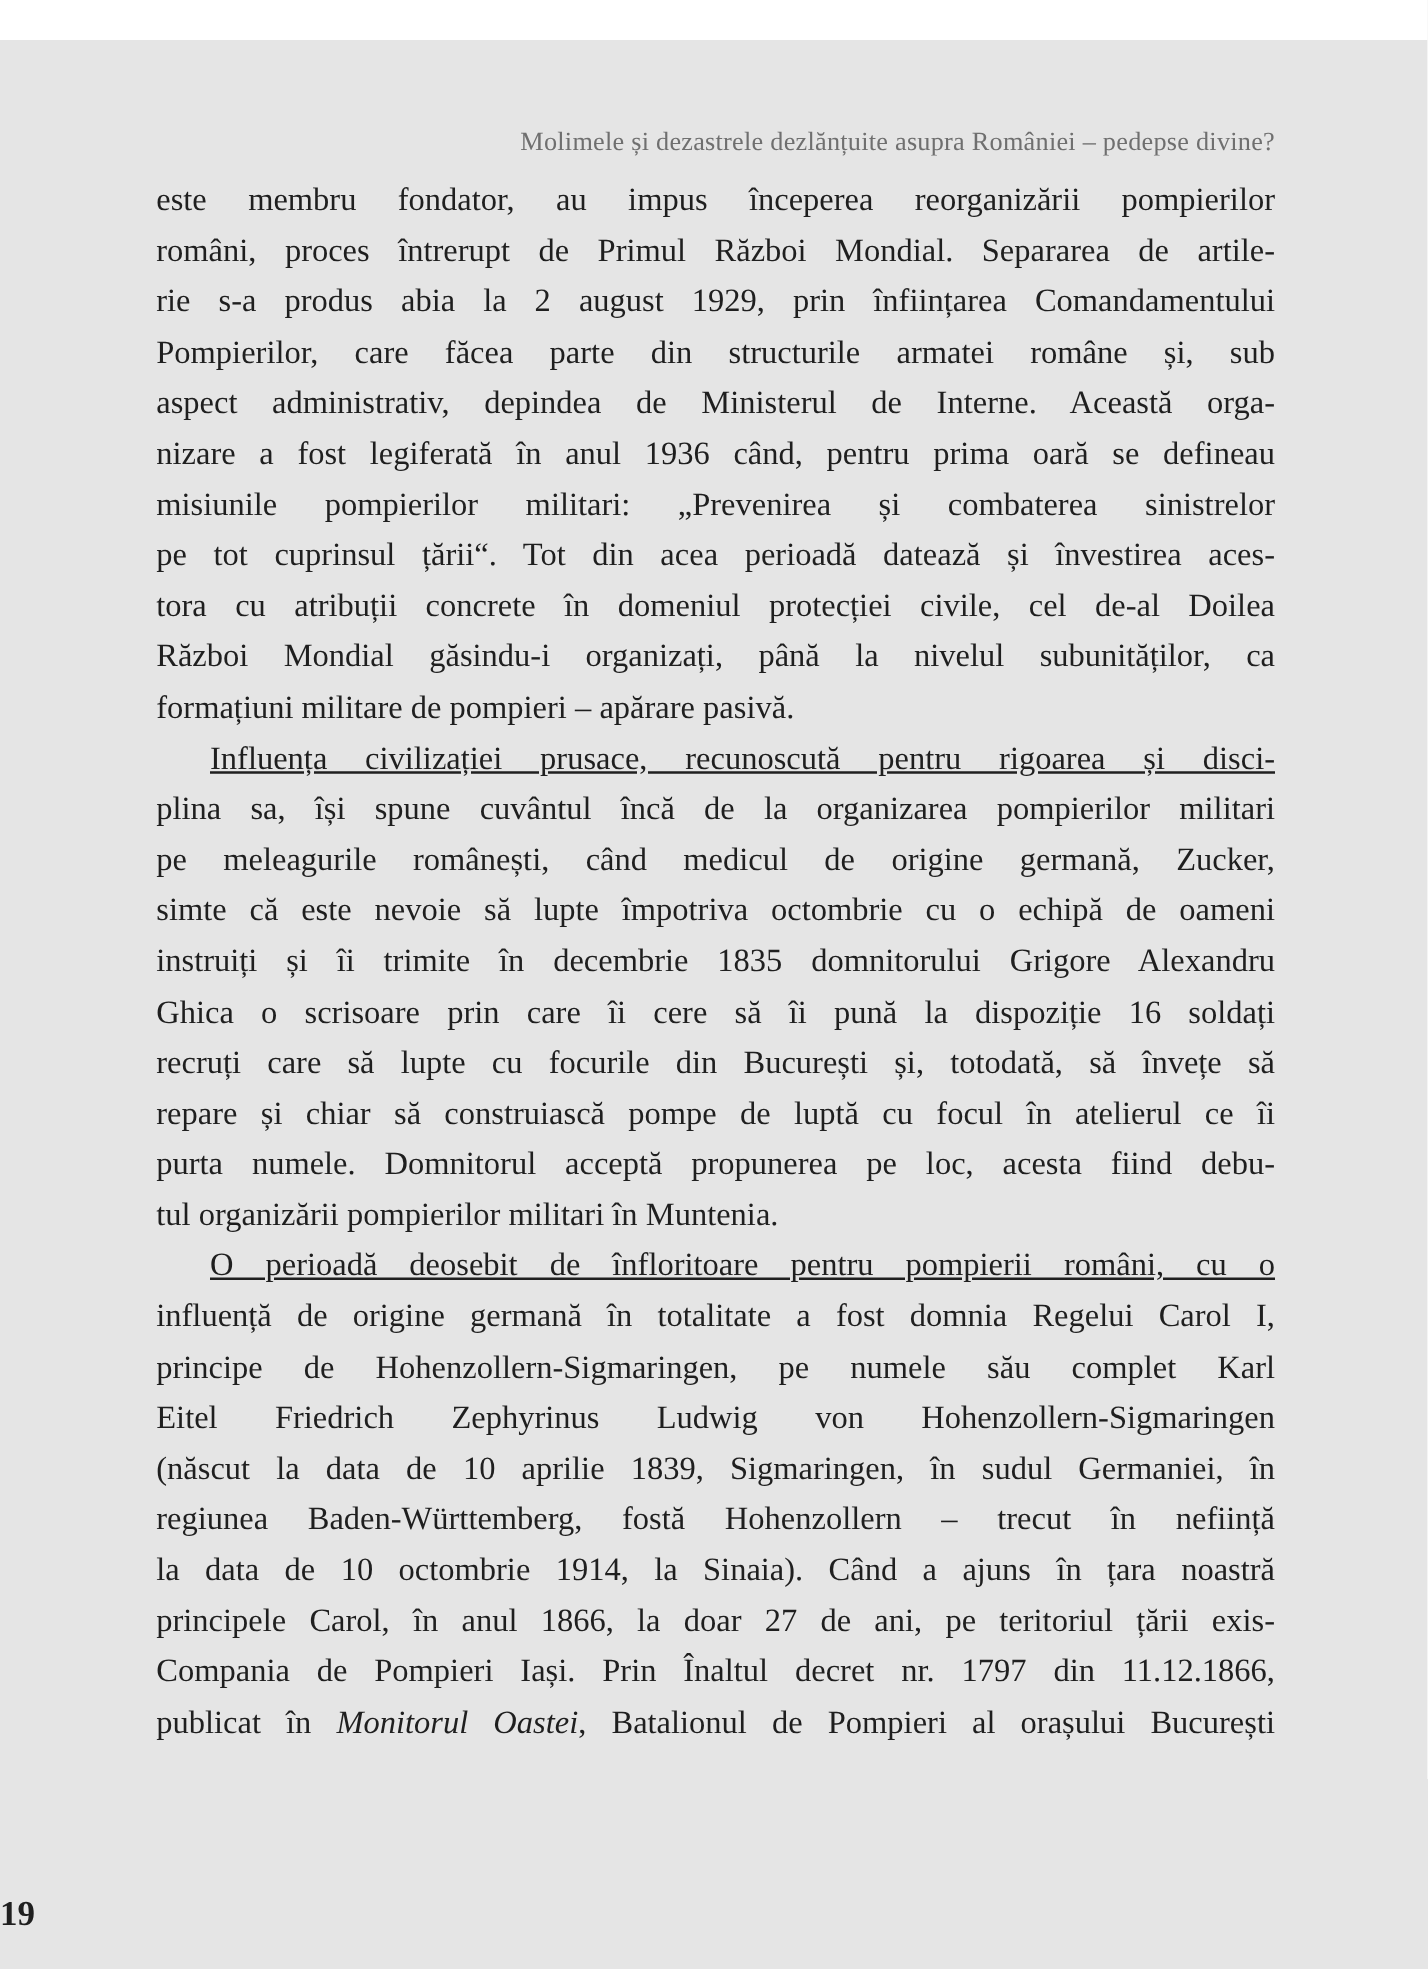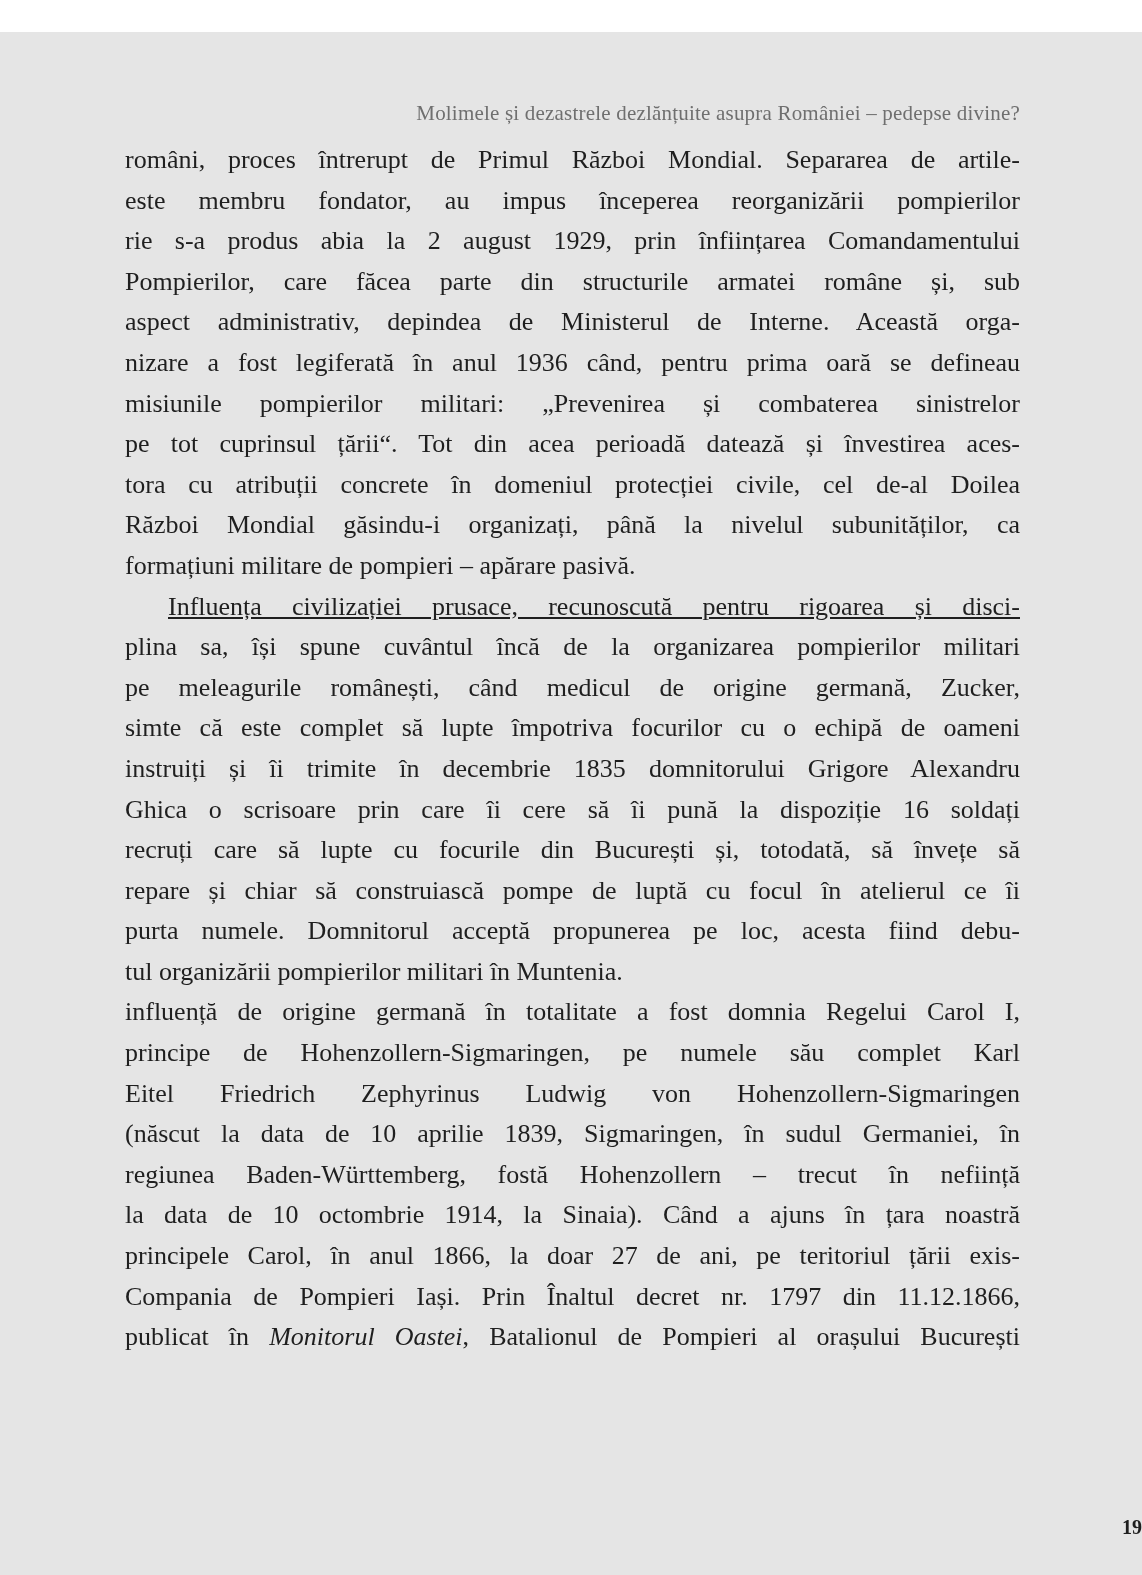--- a/index.html
+++ b/index.html
@@ -49,54 +49,55 @@
   }
   .line.para-end {
     text-align-last: left;
     font-family: Liberation Serif, serif;
   }
   .page-number {
     position: absolute;
     top: 1484px;
     left: 0;
     width: 100%;
-    text-align: right;
-    font-size: 20px;
+    text-align: left;
+    font-size: 28px;
     font-weight: bold;
     color: #1f1f1f;
   }
 </style>
 </head>
 <body>
 
 <div class="page">
   <div class="running-header">Molimele și dezastrele dezlănțuite asupra României – pedepse divine?</div>
 
   <div class="body-text">
+      <div class="line">este membru fondator, au impus începerea reorganizării pompierilor</div>
       <div class="line">români, proces întrerupt de Primul Război Mondial. Separarea de artile-</div>
-      <div class="line">este membru fondator, au impus începerea reorganizării pompierilor</div>
       <div class="line">rie s-a produs abia la 2 august 1929, prin înființarea Comandamentului</div>
       <div class="line">Pompierilor, care făcea parte din structurile armatei române și, sub</div>
       <div class="line">aspect administrativ, depindea de Ministerul de Interne. Această orga-</div>
       <div class="line">nizare a fost legiferată în anul 1936 când, pentru prima oară se defineau</div>
       <div class="line">misiunile pompierilor militari: „Prevenirea și combaterea sinistrelor</div>
       <div class="line">pe tot cuprinsul țării“. Tot din acea perioadă datează și învestirea aces-</div>
       <div class="line">tora cu atribuții concrete în domeniul protecției civile, cel de-al Doilea</div>
       <div class="line">Război Mondial găsindu-i organizați, până la nivelul subunităților, ca</div>
       <div class="line para-end">formațiuni militare de pompieri – apărare pasivă.</div>
       <div class="line indent">Influența civilizației prusace, recunoscută pentru rigoarea și disci-</div>
       <div class="line">plina sa, își spune cuvântul încă de la organizarea pompierilor militari</div>
       <div class="line">pe meleagurile românești, când medicul de origine germană, Zucker,</div>
-      <div class="line">simte că este complet să lupte împotriva focurilor cu o echipă de oameni</div>
+      <div class="line">simte că este nevoie să lupte împotriva octombrie cu o echipă de oameni</div>
       <div class="line">instruiți și îi trimite în decembrie 1835 domnitorului Grigore Alexandru</div>
       <div class="line">Ghica o scrisoare prin care îi cere să îi pună la dispoziție 16 soldați</div>
       <div class="line">recruți care să lupte cu focurile din București și, totodată, să învețe să</div>
       <div class="line">repare și chiar să construiască pompe de luptă cu focul în atelierul ce îi</div>
       <div class="line">purta numele. Domnitorul acceptă propunerea pe loc, acesta fiind debu-</div>
       <div class="line para-end">tul organizării pompierilor militari în Muntenia.</div>
+      <div class="line indent">O perioadă deosebit de înfloritoare pentru pompierii români, cu o</div>
       <div class="line">influență de origine germană în totalitate a fost domnia Regelui Carol I,</div>
       <div class="line">principe de Hohenzollern-Sigmaringen, pe numele său complet Karl</div>
       <div class="line">Eitel Friedrich Zephyrinus Ludwig von Hohenzollern-Sigmaringen</div>
       <div class="line">(născut la data de 10 aprilie 1839, Sigmaringen, în sudul Germaniei, în</div>
       <div class="line">regiunea Baden-Württemberg, fostă Hohenzollern – trecut în neființă</div>
       <div class="line">la data de 10 octombrie 1914, la Sinaia). Când a ajuns în țara noastră</div>
       <div class="line">principele Carol, în anul 1866, la doar 27 de ani, pe teritoriul țării exis-</div>
       <div class="line">Compania de Pompieri Iași. Prin Înaltul decret nr. 1797 din 11.12.1866,</div>
       <div class="line">publicat în <i>Monitorul Oastei</i>, Batalionul de Pompieri al orașului București</div>
     </div>

